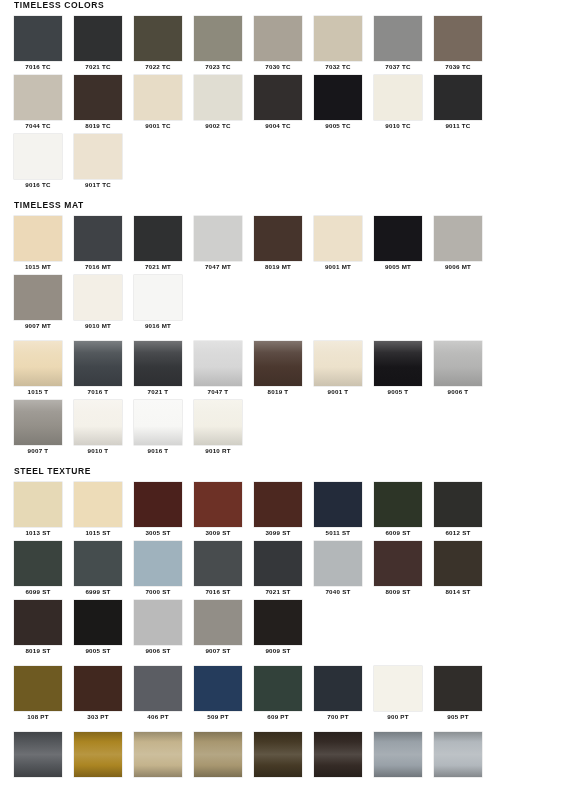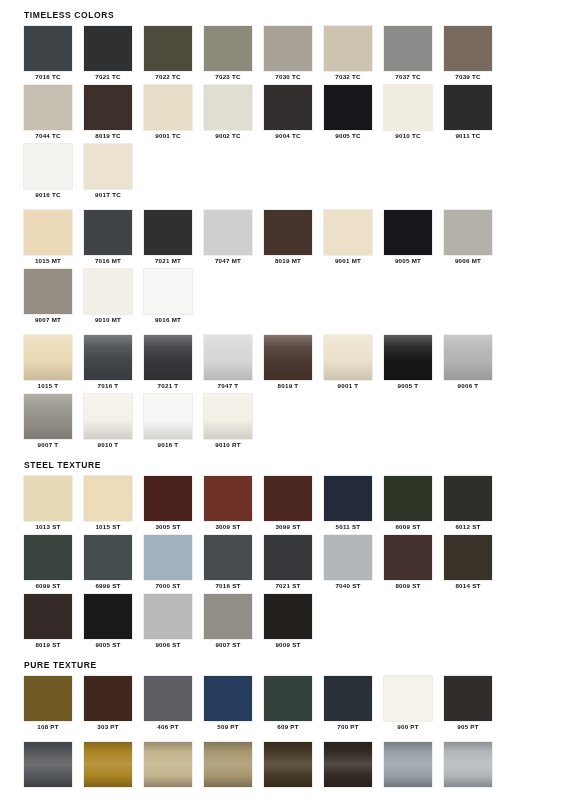--- a/index.html
+++ b/index.html
@@ -11,21 +11,21 @@
     width: 566px;
     height: 800px;
     font-family: "Liberation Sans", sans-serif;
     color: #1a1a1a;
     overflow: hidden;
   }
   .page {
     width: 566px;
     height: 800px;
     position: relative;
-    padding: 10px;
+    padding: 0;
     box-sizing: border-box;
   }
   .section {
     padding: 0 14px 0 14px;
     box-sizing: border-box;
   }
   .section-title {
     font-size: 8.5px;
     font-weight: bold;
     letter-spacing: 0.6px;
@@ -144,20 +144,21 @@
             <div class="swatch-code">9016 TC</div>
           </div>
           <div class="swatch-cell">
             <div class="swatch-chip" style="background: rgb(236, 226, 208);"></div>
             <div class="swatch-code">901T TC</div>
           </div>
         </div>
       </div>
       <div class="sec-gap"></div>
       <div class="section">
+        <div class="section-title">TIMELESS MAT</div>
         <div class="swatch-grid">
           <div class="swatch-cell">
             <div class="swatch-chip" style="background: rgb(236, 217, 184);"></div>
             <div class="swatch-code">1015 MT</div>
           </div>
           <div class="swatch-cell">
             <div class="swatch-chip" style="background: rgb(63, 66, 70);"></div>
             <div class="swatch-code">7016 MT</div>
           </div>
           <div class="swatch-cell">
@@ -336,21 +337,20 @@
             <div class="swatch-code">9007 ST</div>
           </div>
           <div class="swatch-cell">
             <div class="swatch-chip" style="background: rgb(35, 31, 29);"></div>
             <div class="swatch-code">9009 ST</div>
           </div>
         </div>
       </div>
       <div class="sec-gap"></div>
       <div class="section">
-        <div class="section-title">PURE TEXTURE</div>
         <div class="swatch-grid">
           <div class="swatch-cell">
             <div class="swatch-chip" style="background: rgb(110, 90, 34);"></div>
             <div class="swatch-code">108 PT</div>
           </div>
           <div class="swatch-cell">
             <div class="swatch-chip" style="background: rgb(65, 40, 31);"></div>
             <div class="swatch-code">303 PT</div>
           </div>
           <div class="swatch-cell">

